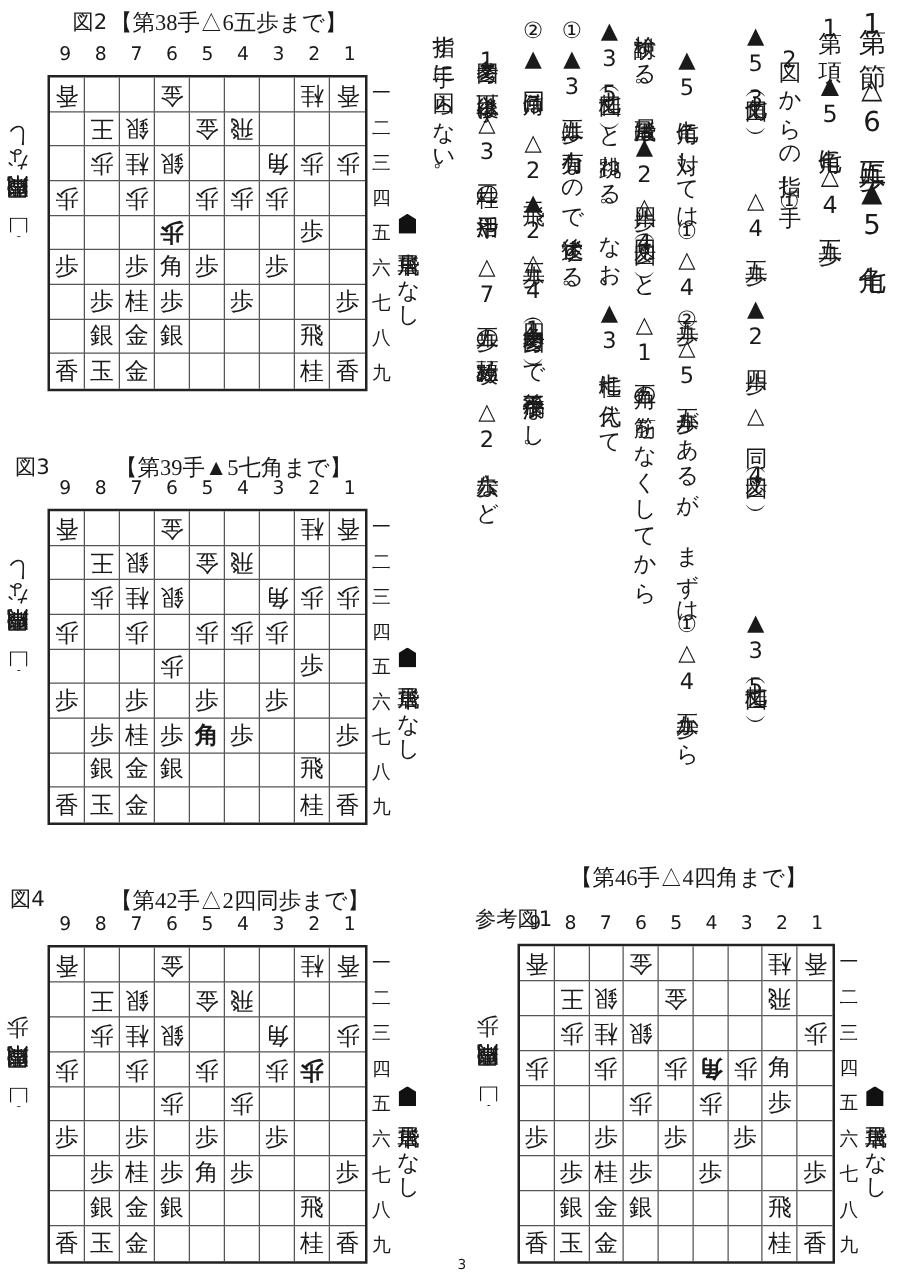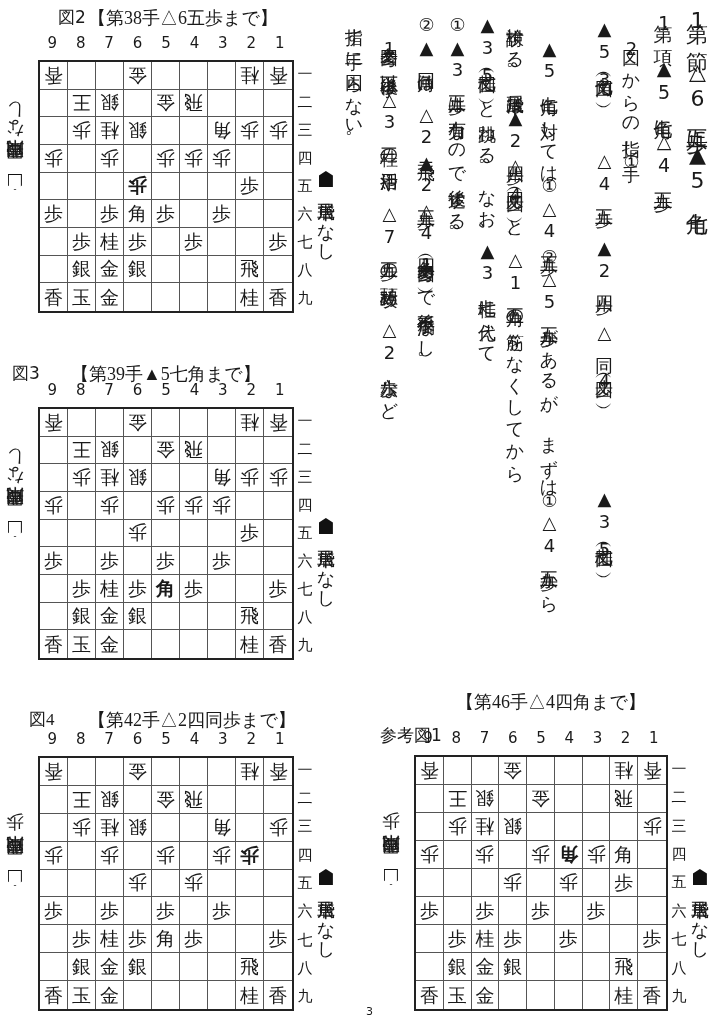--- a/index.html
+++ b/index.html
@@ -55,25 +55,25 @@
 </head>
 <body>
 
 <div class="fig">
   <div class="fig-label" style="left:20px;top:6px;margin-left:38px;">図2</div>
   <div class="fig-caption" style="left:88px;top:6px;">【第38手△6五歩まで】</div>
 </div>
 
 <div class="fig">
   <div class="fig-label" style="left:12px;top:362px;">図3</div>
-  <div class="fig-caption" style="left:71px;top:362px;">【第39手▲5七角まで】</div>
+  <div class="fig-caption" style="left:92px;top:362px;">【第39手▲5七角まで】</div>
 </div>
 
 <div class="fig">
-  <div class="fig-label" style="left:29px;top:708px;font-family:Liberation Serif, serif;">図4</div>
+  <div class="fig-label" style="left:8px;top:708px;">図4</div>
   <div class="fig-caption" style="left:88px;top:708px;">【第42手△2四同歩まで】</div>
 </div>
 
 <div class="fig">
   <div class="fig-label" style="left:380px;top:724px;">参考図1</div>
   <div class="fig-caption" style="left:456px;top:690px;">【第46手△4四角まで】</div>
 </div>
 
 <div class="vtext h1" style="left:686px;top:6px;">第1節　△6五歩に▲5七角</div>
 <div class="vtext h2" style="left:654px;top:10px;">第1項　▲5七角に△4五歩</div>

